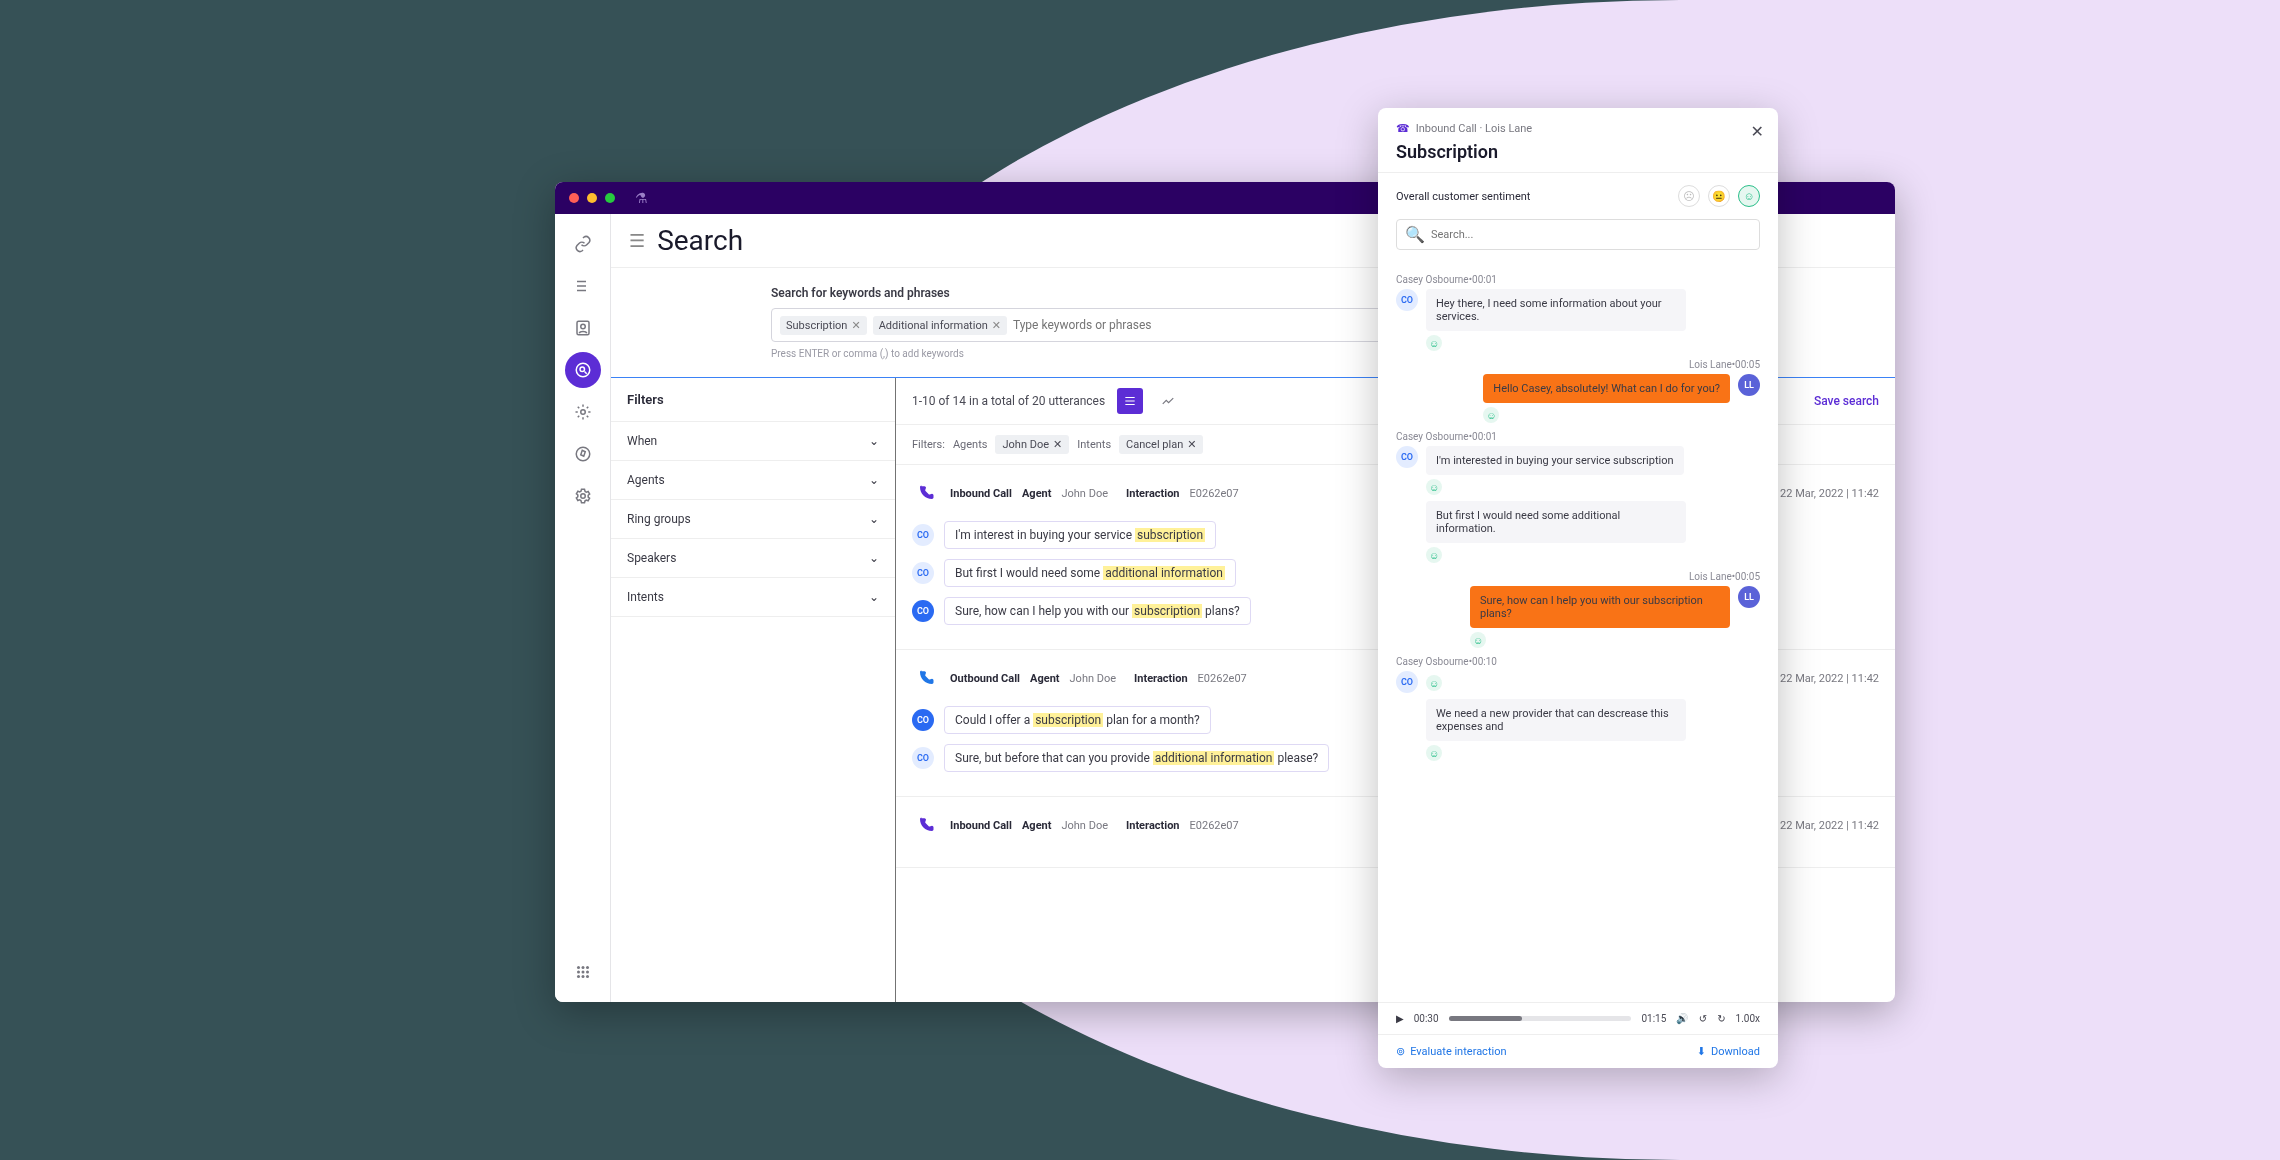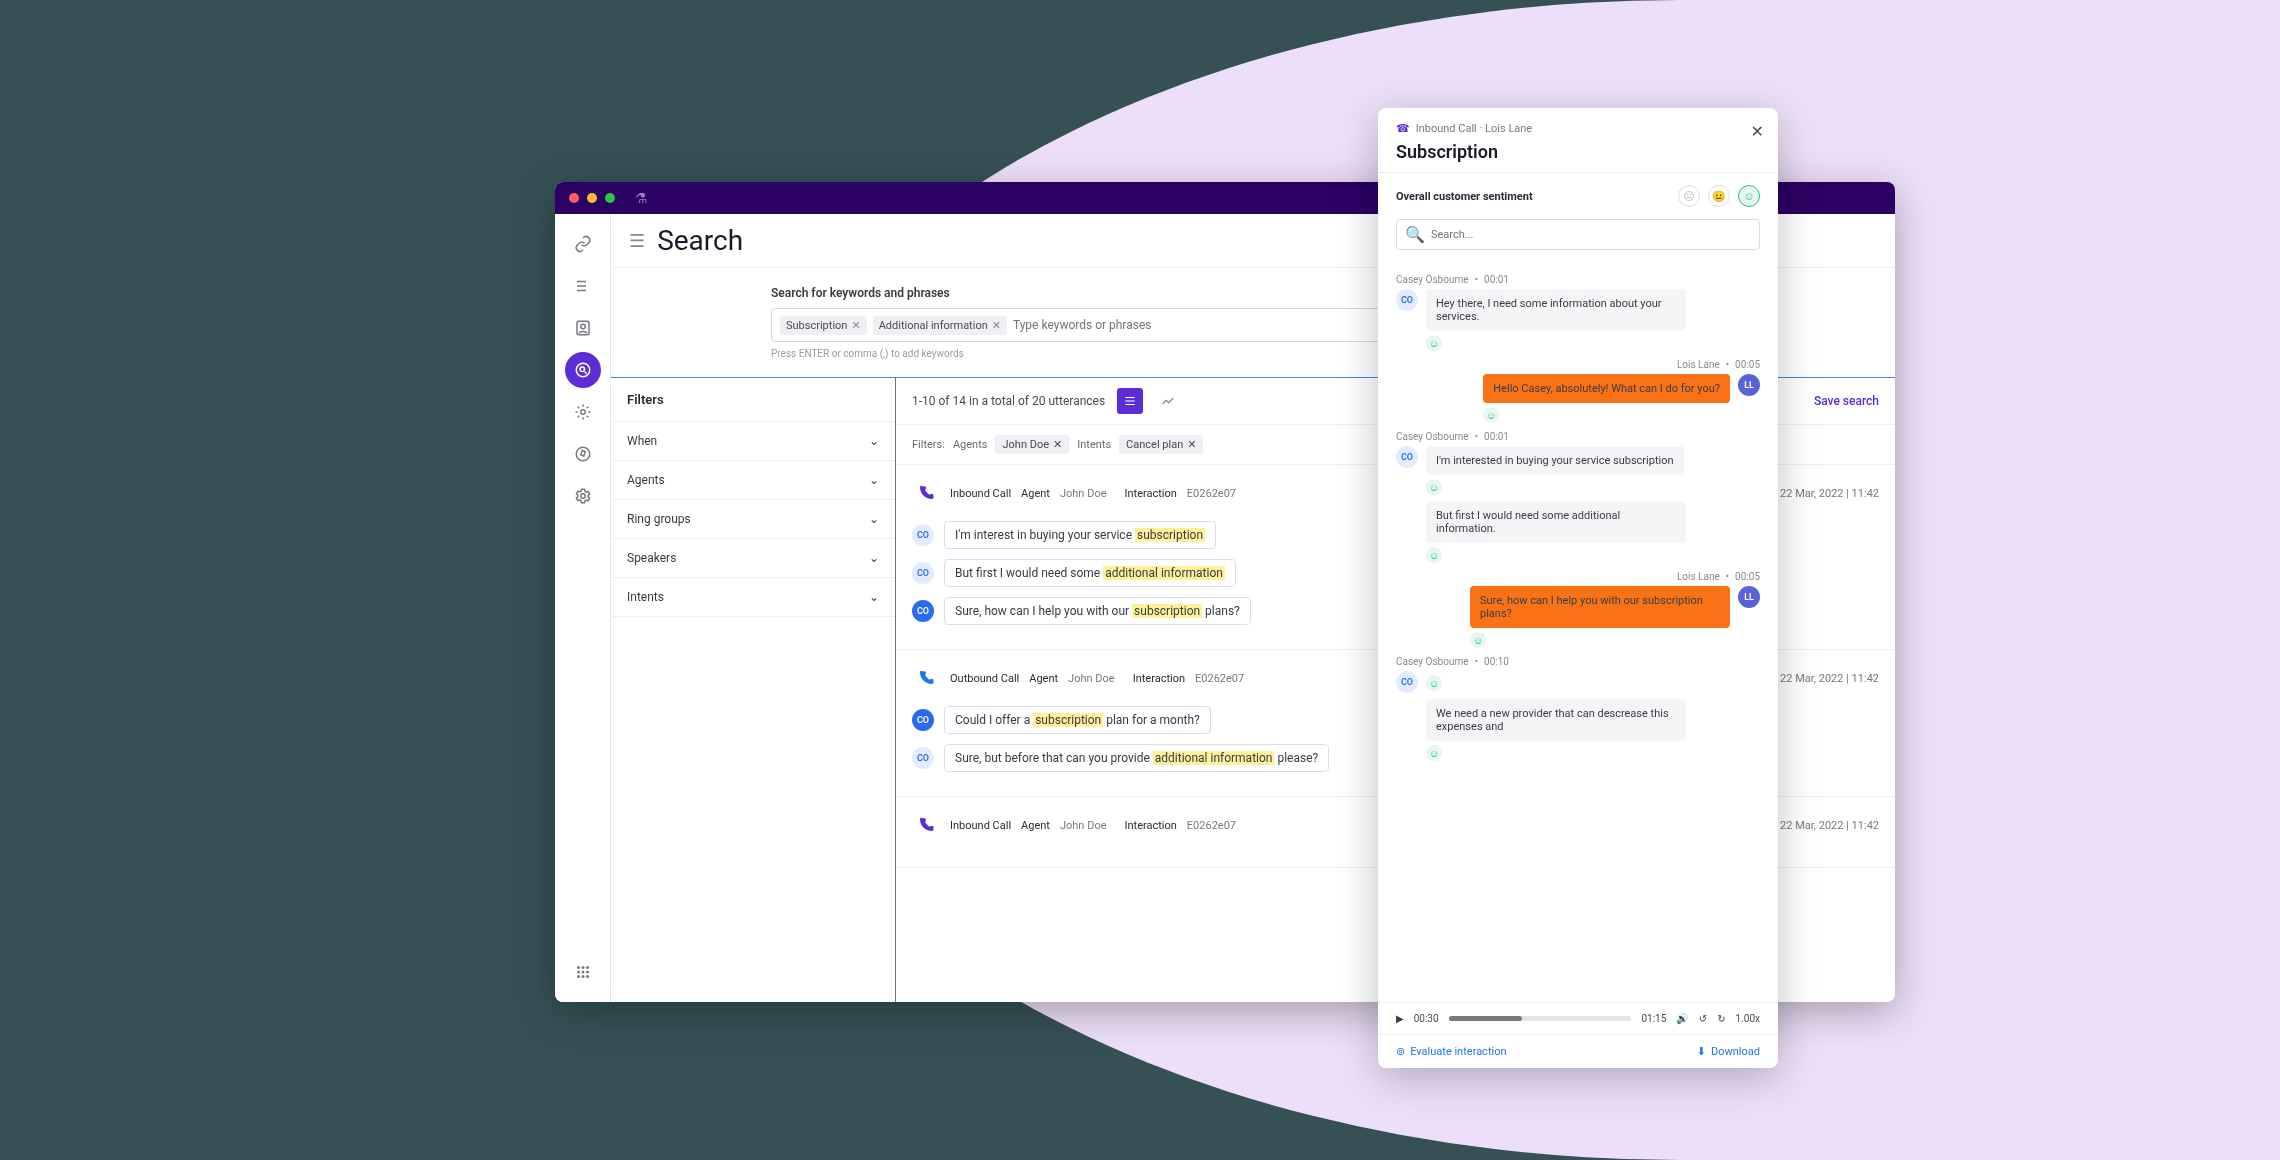--- a/index.html
+++ b/index.html
@@ -37,45 +37,45 @@
 .view-btn.active{background:#5c2dd5;color:#fff}
 .view-btn.inactive{color:#787880}
 .save-search{color:#5c2dd5;font-weight:500;cursor:pointer;margin-left:auto}
 .filter-chips{display:flex;align-items:center;gap:8px;padding:10px 16px;font-size:11px;border-bottom:1px solid #eee}
 .chip-label{color:#6a6a75}
 .chip{background:#eef0f3;border-radius:3px;padding:3px 7px;display:flex;align-items:center;gap:4px;color:#4a4a55}
 .card{padding:14px 16px;border-bottom:1px solid #eee}
 .card-head{display:flex;align-items:center;gap:10px;font-size:11px;margin-bottom:14px}
 .call-icon{width:28px;height:28px;display:flex;align-items:center;justify-content:center;color:#5c2dd5}
 .call-icon.blue{color:#2076e6}
-.card-head .k{font-weight:400;color:#2a2a38}
+.card-head .k{font-weight:700;color:#2a2a38}
 .card-head .v{color:#787880;margin-right:8px}
 .card-head .dt{color:#787880;margin-left:auto}
 .utter{display:flex;align-items:center;gap:10px;margin-bottom:10px}
 .avatar{width:22px;height:22px;border-radius:11px;display:flex;align-items:center;justify-content:center;font-size:9px;font-weight:600}
 .avatar.co{background:#e3ecff;color:#2a6af2}
 .avatar.coa{background:#2a6af2;color:#fff}
 .bubble{border:1px solid #ded9f4;border-radius:4px;padding:6px 10px;font-size:12px;color:#3a3a45}
 .hl{background:#fff199;padding:0 2px}
 
 .panel{position:absolute;left:1378px;top:108px;width:400px;height:960px;background:#fff;border-radius:8px;box-shadow:0 10px 40px rgba(0,0,0,.25);display:flex;flex-direction:column;overflow:hidden}
 .panel-head{padding:14px 18px 10px;border-bottom:1px solid #eee}
 .panel-meta{display:flex;align-items:center;gap:6px;font-size:11px;color:#787880;margin-bottom:6px}
 .panel-meta .pic{color:#5c2dd5}
 .panel-title{font-size:18px;font-weight:600;color:#1a1a2b}
 .panel-close{position:absolute;right:14px;top:14px;cursor:pointer;color:#4a4a55;font-size:16px}
 .sentiment-row{display:flex;align-items:center;padding:12px 18px;font-size:11px}
-.sentiment-label{font-weight:700;color:#2a2a38}
+.sentiment-label{font-weight:400;color:#2a2a38}
 .sent-icons{margin-left:auto;display:flex;gap:8px}
 .sent-icon{width:22px;height:22px;border-radius:11px;display:flex;align-items:center;justify-content:center;border:1px solid #ddd;color:#bbb}
 .sent-icon.active{border-color:#2bbf8a;background:#e6f7f0;color:#2bbf8a}
 .panel-search{margin:0 18px 10px;border:1px solid #ddd;border-radius:4px;display:flex;align-items:center;padding:5px 8px;gap:6px}
 .panel-search input{border:none;outline:none;font-size:11px;flex:1}
 .transcript{flex:1;overflow-y:auto;padding:6px 18px}
-.t-meta{font-size:10px;color:#8a8a95;margin:8px 0 4px;display:flex;gap:6px}
+.t-meta{font-size:10px;color:#8a8a95;margin:8px 0 4px;display:flex;}
 .t-row{display:flex;gap:8px;margin-bottom:6px}
 .t-row.right{flex-direction:row-reverse}
 .t-av{width:22px;height:22px;border-radius:11px;display:flex;align-items:center;justify-content:center;font-size:9px;font-weight:600;flex-shrink:0}
 .t-av.co{background:#e3ecff;color:#2a6af2}
 .t-av.ll{background:#5a62d8;color:#fff}
 .t-bubble{background:#f5f5f8;border-radius:4px;padding:8px 10px;font-size:11px;color:#3a3a45;max-width:260px}
 .t-row.right .t-bubble{background:#f97316}
 .t-sent{margin-top:4px}
 .t-sent-i{width:16px;height:16px;border-radius:8px;background:#e6f7f0;color:#2bbf8a;display:flex;align-items:center;justify-content:center;font-size:10px}
 .fade{position:relative}

